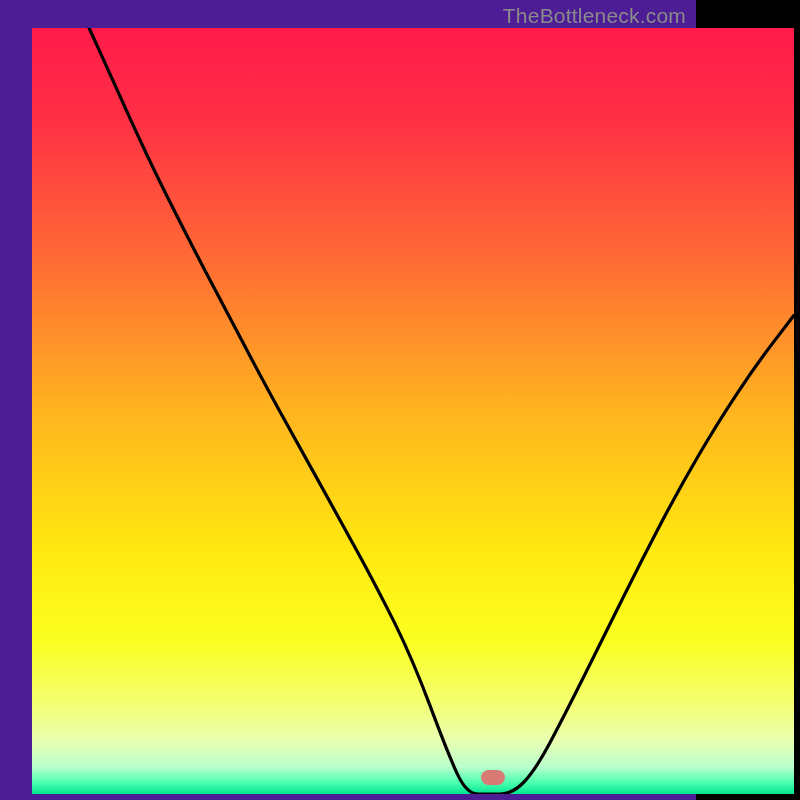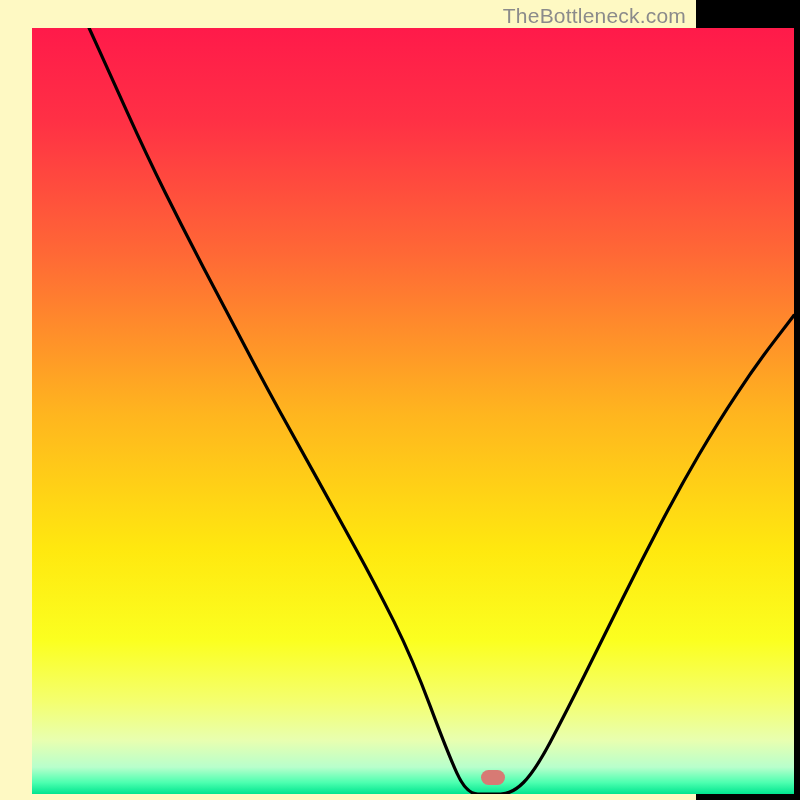--- a/index.html
+++ b/index.html
@@ -9,21 +9,21 @@
     height: 800px;
     background: #000;
     overflow: hidden;
   }
   .frame {
     position: absolute;
     left: 0;
     top: 0;
     width: 696px;
     height: 800px;
-    background: #fef9c3;
+    background: #4c1d95;
   }
   .plot-area {
     position: absolute;
     left: 32px;
     top: 28px;
     width: 762px;
     height: 766px;
     overflow: hidden;
   }
   .gradient {

